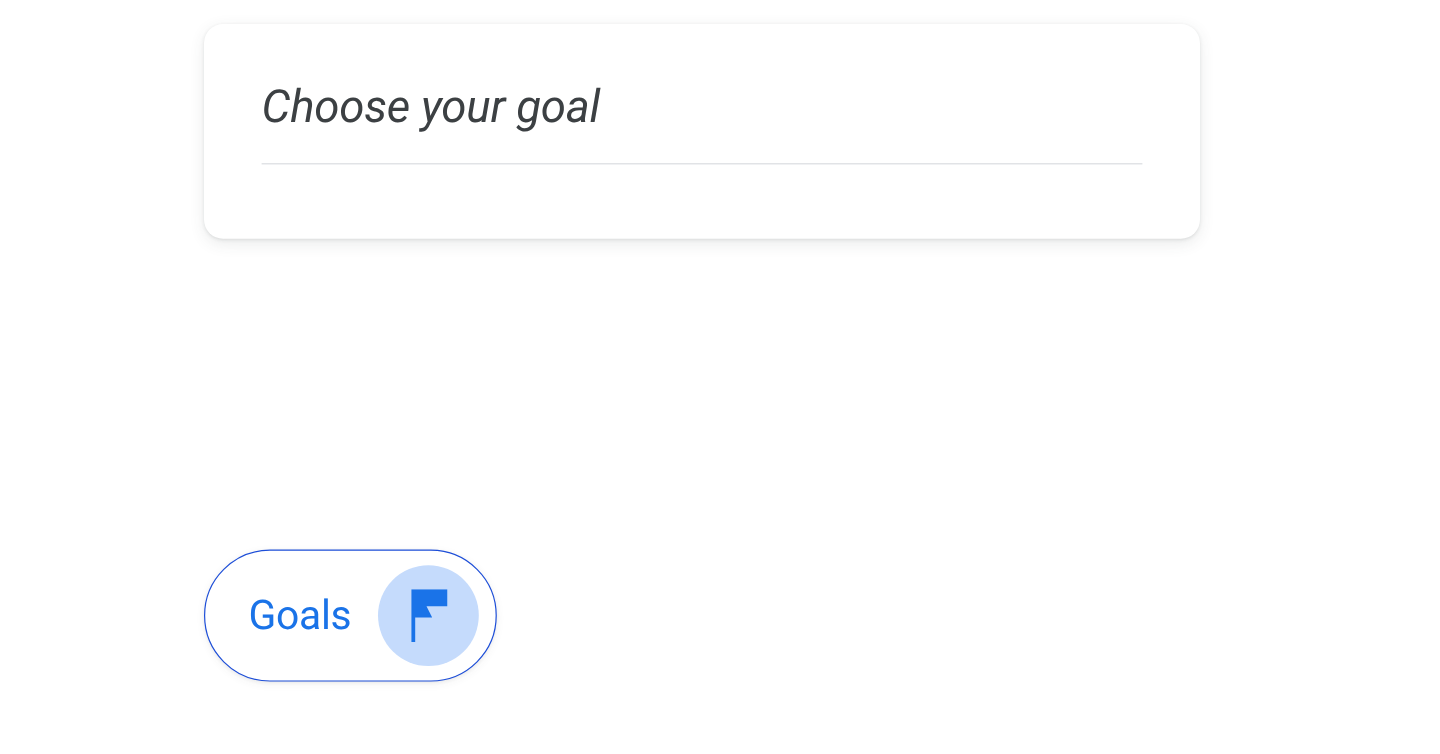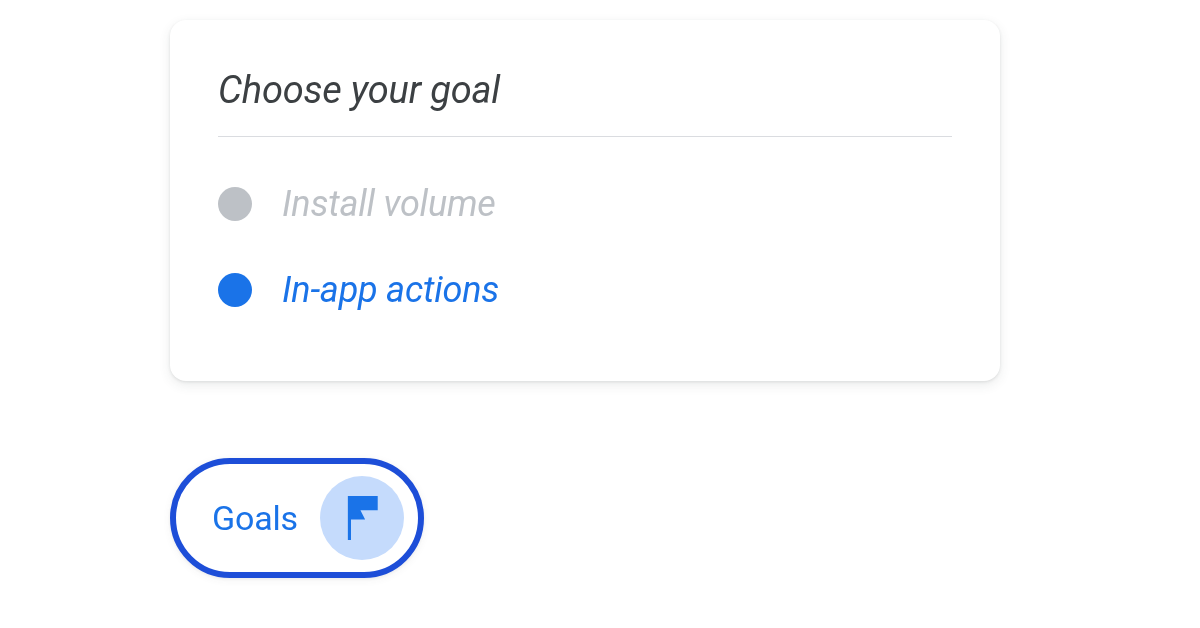--- a/index.html
+++ b/index.html
@@ -71,21 +71,21 @@
       color: #1a73e8;
     }
     .pill {
       position: absolute;
       top: 458px;
       left: 170px;
       display: inline-flex;
       align-items: center;
       gap: 22px;
       background: #ffffff;
-      border: 6px solid #1d4ed8;
+      border: 1px solid #1d4ed8;
       border-radius: 999px;
       padding: 12px 14px 12px 36px;
       box-shadow: 0 1px 3px rgba(60,64,67,0.08), 0 2px 8px rgba(60,64,67,0.06);
       cursor: pointer;
     }
     .pill-label {
       font-size: 34px;
       font-weight: 400;
       color: #1a73e8;
       letter-spacing: -0.2px;
@@ -103,30 +103,20 @@
       width: 38px;
       height: 44px;
       fill: #1a73e8;
     }
   </style>
 </head>
 <body>
 
 <div class="card">
   <div class="card-title">Choose your goal</div>
-  <div class="options">
-    <div class="option">
-      <div class="radio-dot unselected"></div>
-      <div class="option-label unselected">Install volume</div>
-    </div>
-    <div class="option">
-      <div class="radio-dot selected"></div>
-      <div class="option-label selected">In-app actions</div>
-    </div>
-  </div>
 </div>
 
 <div class="pill">
   <span class="pill-label">Goals</span>
   <span class="pill-icon-wrap">
     <svg class="flag-svg" viewBox="0 0 24 28" aria-hidden="true">
       <path d="M3 0 L3 28 L5 28 L5 15 L14 15 L11 9 L22 9 L22 0 Z"></path>
     </svg>
   </span>
 </div>

